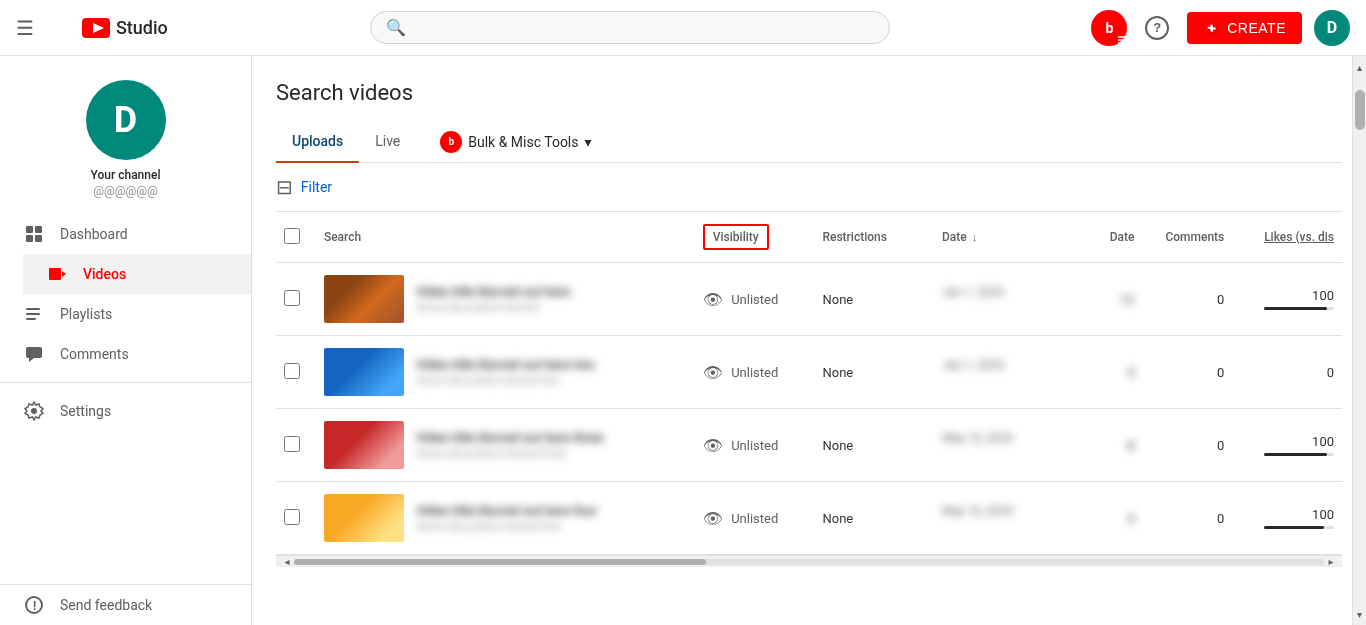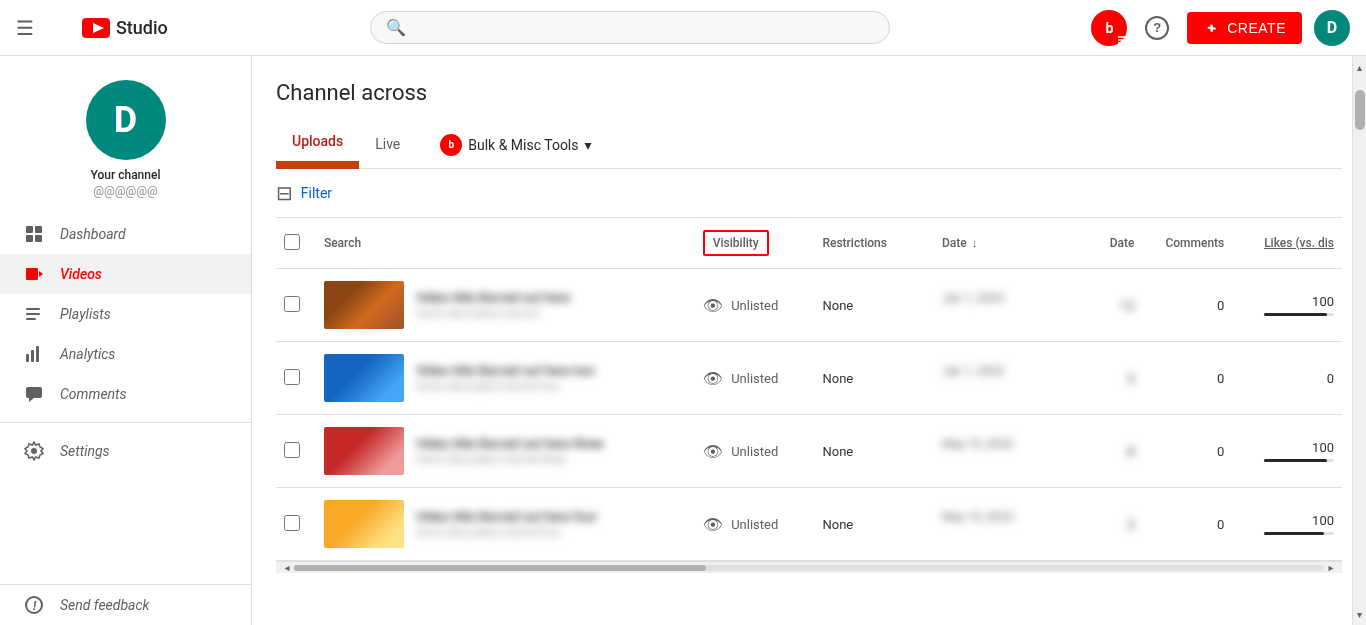--- a/index.html
+++ b/index.html
@@ -118,23 +118,22 @@
     .nav-item {
       display: flex;
       align-items: center;
       padding: 10px 24px;
       cursor: pointer;
       color: #606060;
       font-size: 14px;
       gap: 16px;
       border-radius: 0;
       transition: background 0.1s;
-      font-style: italic;
-    }
-    .nav-item.active { background: #f2f2f2; color: #ff0000; font-weight: 500; }
+    }
+    .nav-item.active { background: #f2f2f2; color: #ff0000; font-weight: 500; margin-left: 23px; }
     .nav-item .nav-icon { font-size: 20px; display: flex; align-items: center; }
     .nav-item.active .nav-icon { color: #ff0000; }
 
     .nav-divider { height: 1px; background: #e0e0e0; margin: 8px 0; }
 
     .sidebar-bottom {
       margin-top: auto;
       border-top: 1px solid #e0e0e0;
     }
 
@@ -150,21 +149,21 @@
     
     .tabs { display: flex; align-items: center; gap: 0; border-bottom: 1px solid #e0e0e0; margin-bottom: 0; }
     .tab {
       padding: 12px 16px;
       font-size: 14px;
       color: #606060;
       cursor: pointer;
       border-bottom: 2px solid transparent;
       margin-bottom: -1px;
     }
-    .tab.active { color: #b91c1c; border-bottom: 8px solid #c2410c; font-weight: 500; }
+    .tab.active { color: #0c4a6e; border-bottom: 2px solid #c2410c; font-weight: 500; }
     .bulk-tools {
       display: flex; align-items: center; gap: 6px;
       padding: 8px 16px;
       cursor: pointer;
       font-size: 14px;
       color: #282828;
       margin-left: 8px;
     }
     .bulk-logo {
       width: 22px; height: 22px;
@@ -377,30 +376,20 @@
               <rect x="2" y="4" width="14" height="2" rx="1"></rect>
               <rect x="2" y="9" width="14" height="2" rx="1"></rect>
               <rect x="2" y="14" width="10" height="2" rx="1"></rect>
             </svg>
         </span>
         <span>Playlists</span>
       </div>
       <div class="nav-item">
         <span class="nav-icon">
           <svg width="20" height="20" viewBox="0 0 20 20" fill="currentColor">
-              <rect x="2" y="10" width="3" height="8" rx="1"></rect>
-              <rect x="7" y="6" width="3" height="12" rx="1"></rect>
-              <rect x="12" y="2" width="3" height="16" rx="1"></rect>
-            </svg>
-        </span>
-        <span>Analytics</span>
-      </div>
-      <div class="nav-item">
-        <span class="nav-icon">
-          <svg width="20" height="20" viewBox="0 0 20 20" fill="currentColor">
               <rect x="2" y="3" width="16" height="11" rx="2"></rect>
               <polygon points="5,14 5,18 10,14"></polygon>
             </svg>
         </span>
         <span>Comments</span>
       </div>
       <div class="nav-divider"></div>
       <div class="nav-item">
         <span class="nav-icon">
           <svg width="20" height="20" viewBox="0 0 20 20" fill="currentColor">
@@ -419,21 +408,21 @@
               <circle cx="10" cy="10" r="8" fill="none" stroke="currentColor" stroke-width="2"></circle>
               <text x="9" y="15" font-size="12" font-weight="bold" fill="currentColor">!</text>
             </svg>
         </span>
         <span>Send feedback</span>
       </div>
     </div>
   </aside>
 
   <main class="main">
-    <h1 class="page-title">Channel across</h1>
+    <h1 class="page-title">Search videos</h1>
 
     <div class="tabs">
       <div class="tab active">Uploads</div>
       <div class="tab">Live</div>
       <div class="bulk-tools">
         <div class="bulk-logo">b</div>
         <span>Bulk &amp; Misc Tools</span>
         <span>▾</span>
       </div>
     </div>

